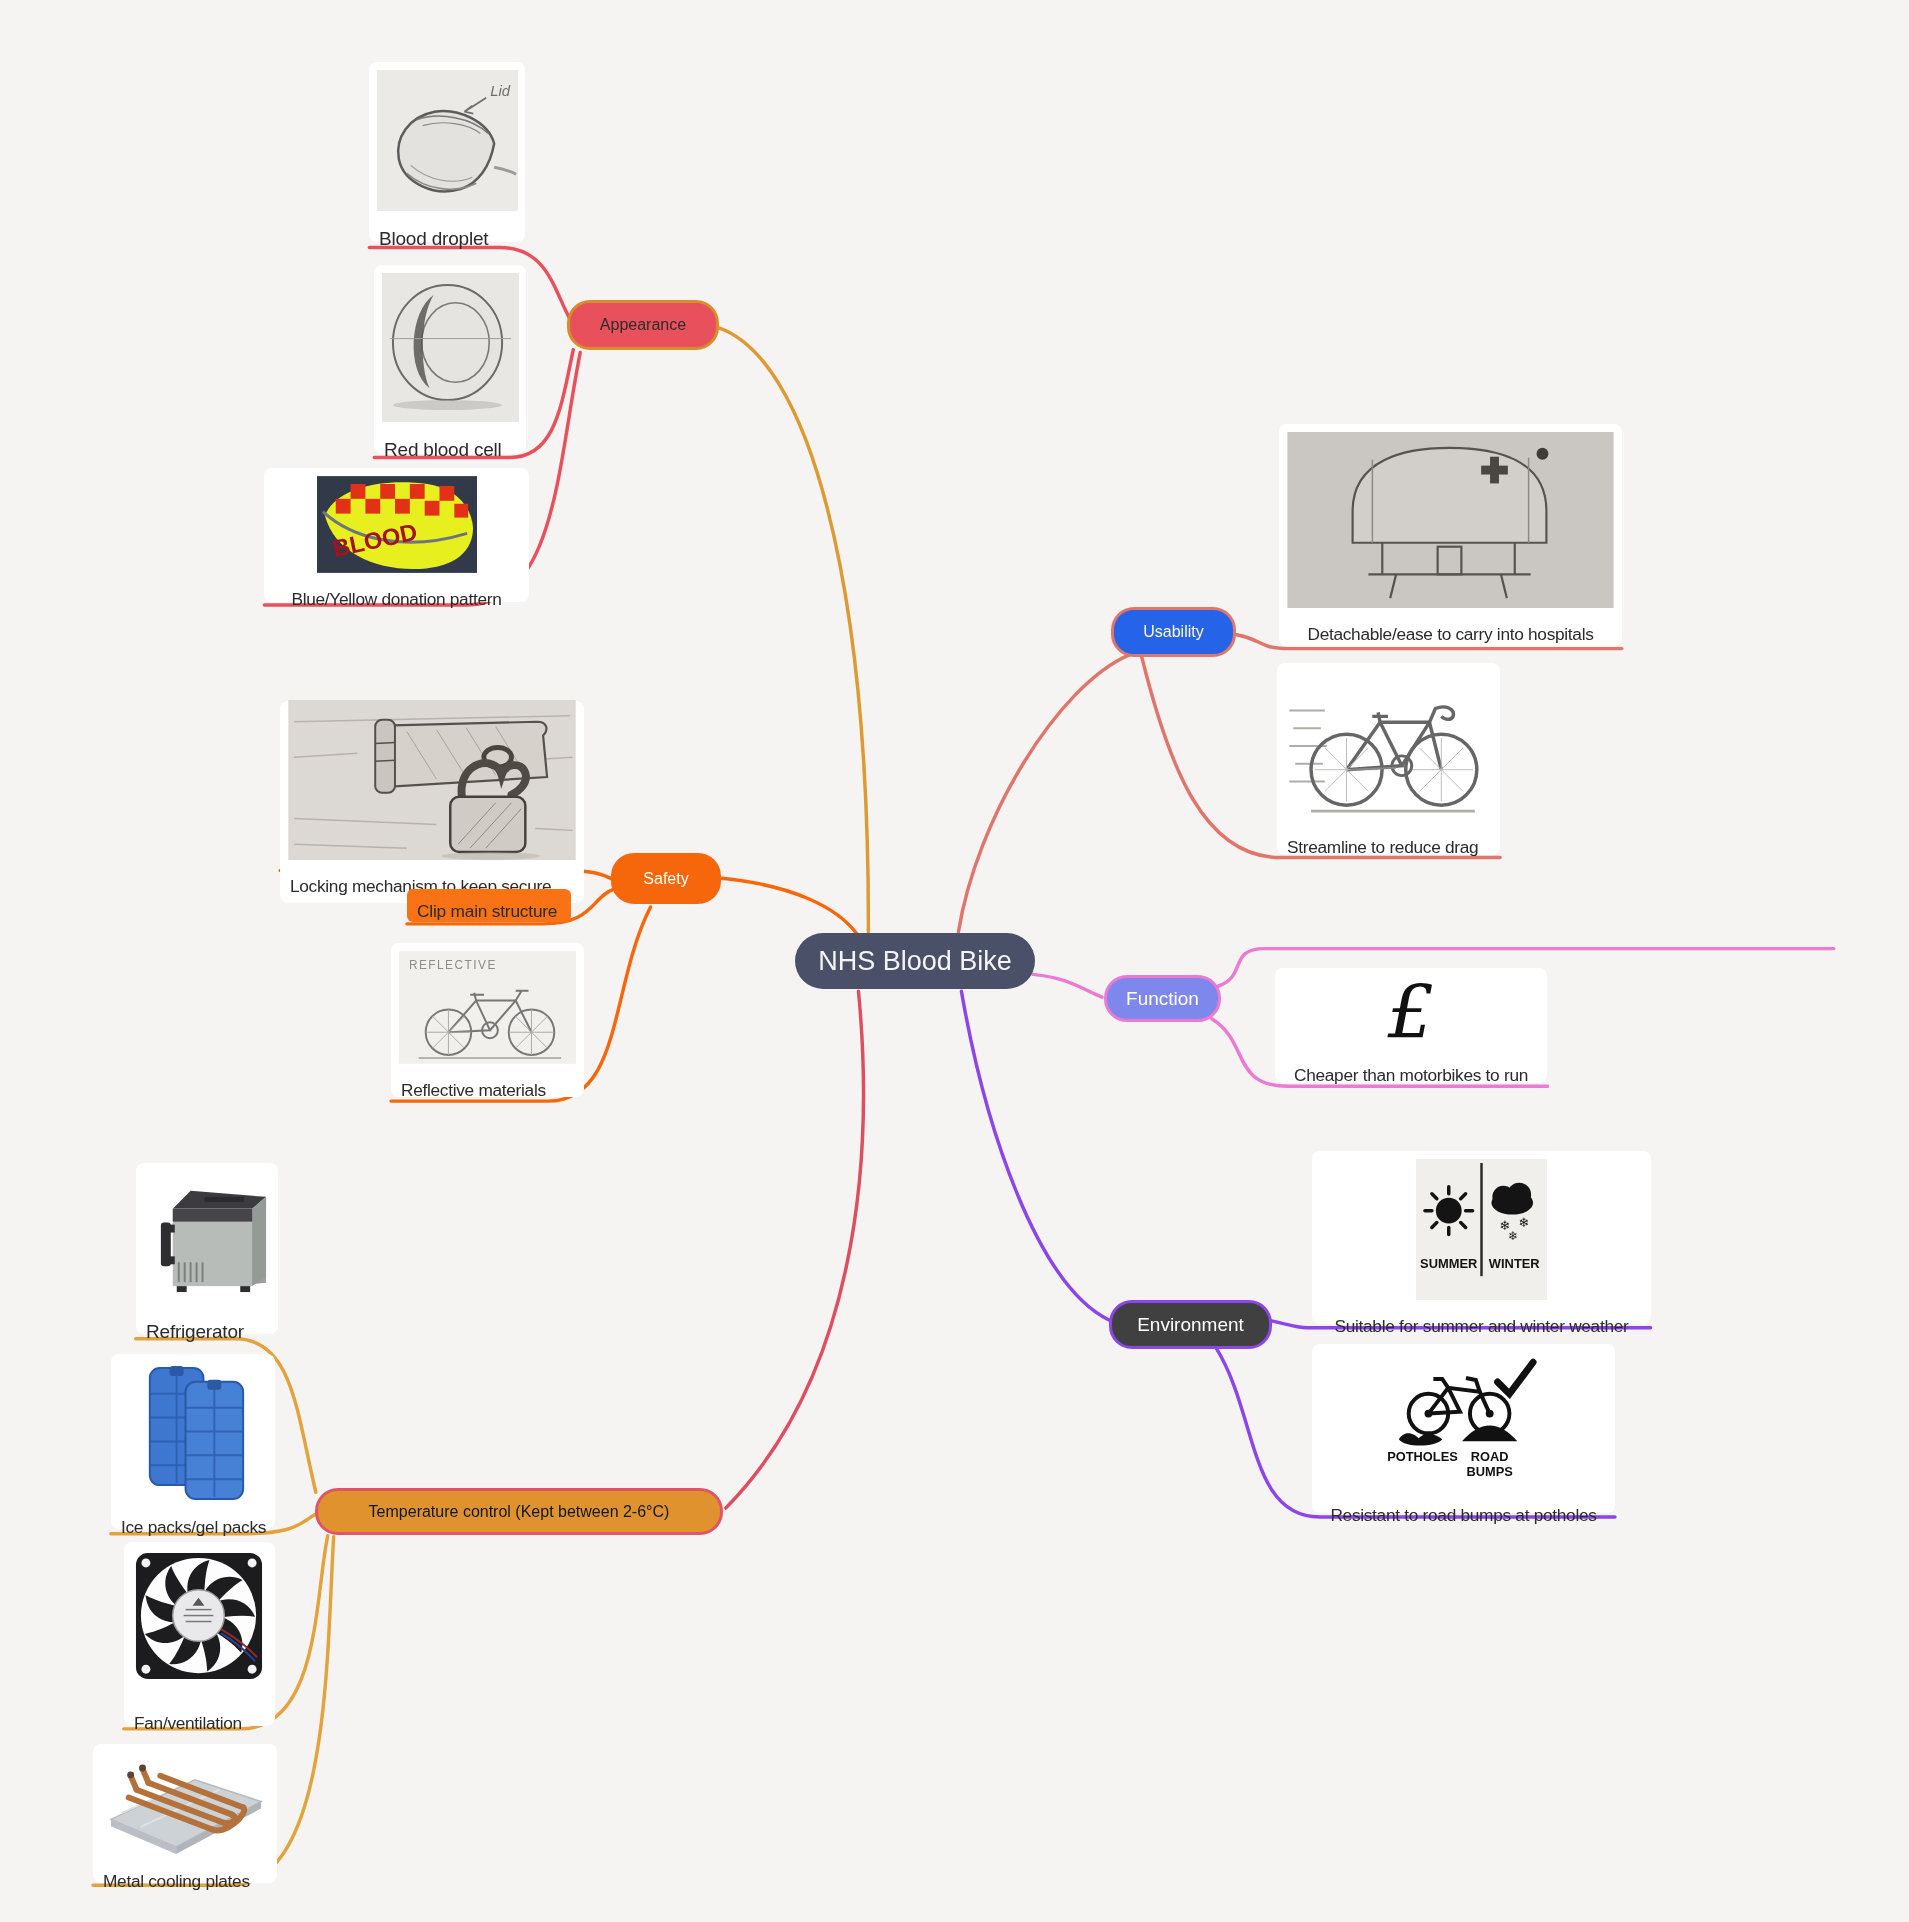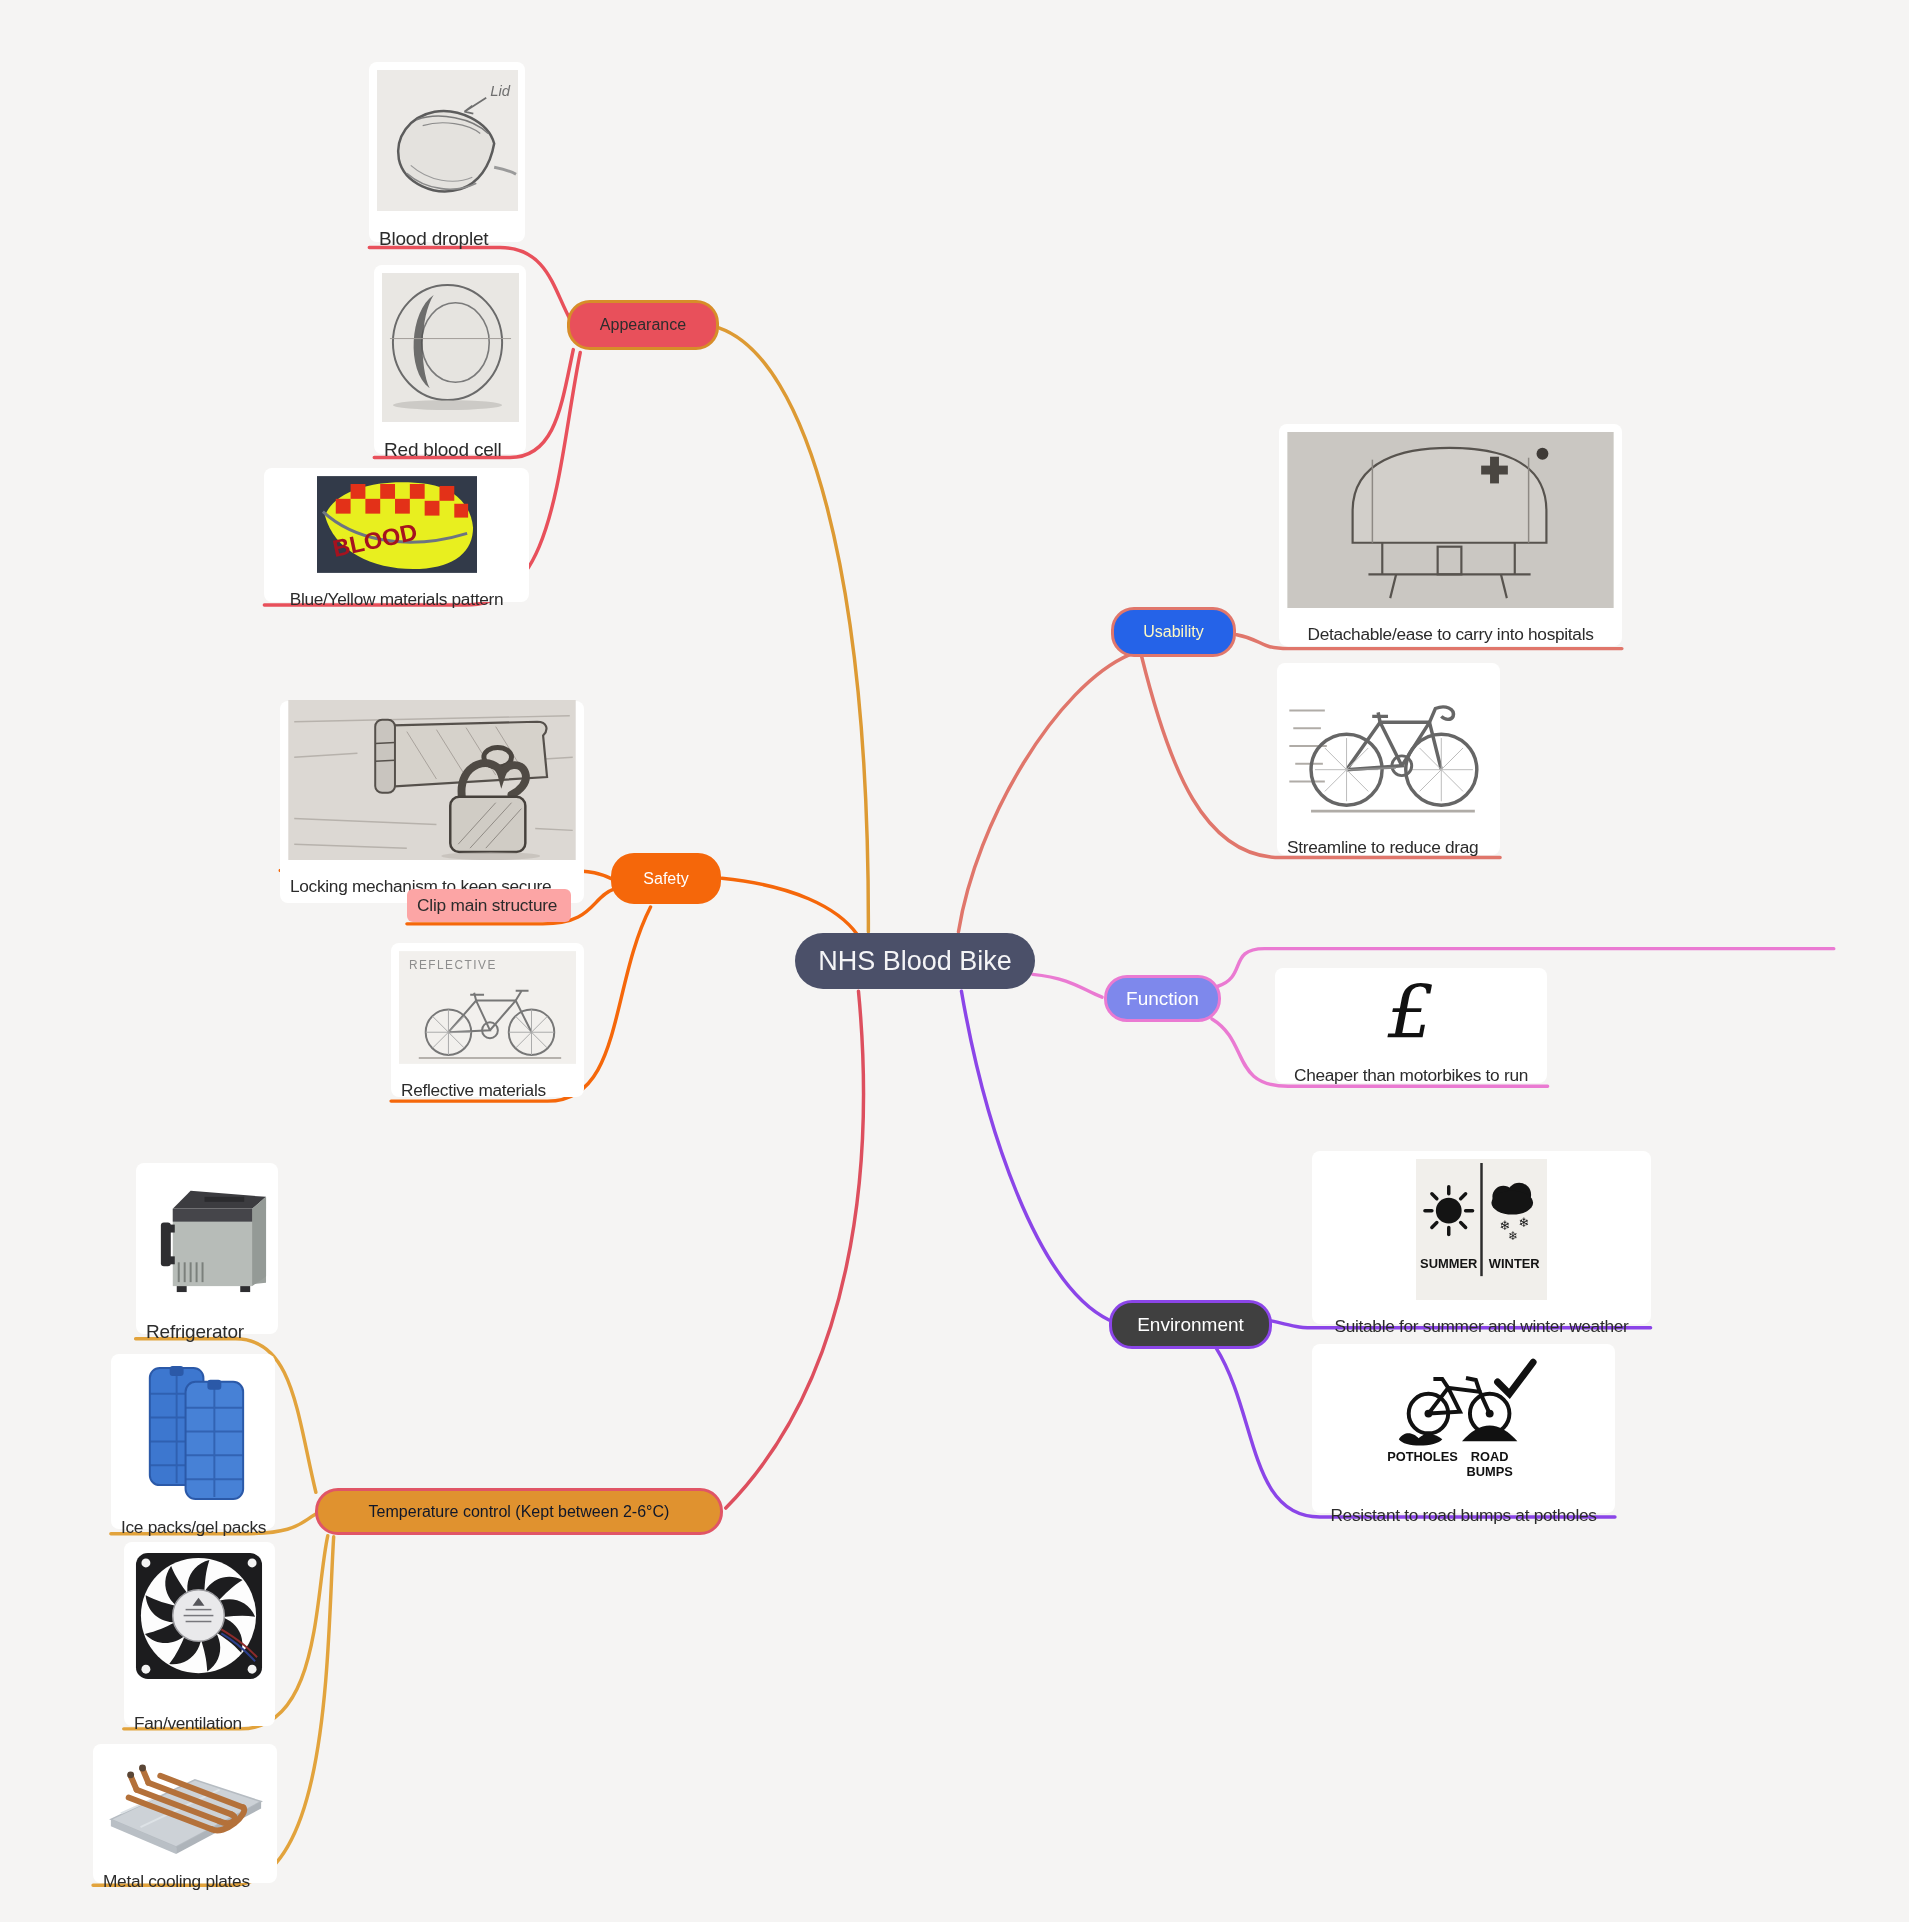--- a/index.html
+++ b/index.html
@@ -20,22 +20,22 @@
   .t-function{left:1104px;top:975px;width:117px;height:47px;background:#7e88ec;border:3px solid #ea7ad2;color:#ffffff;font-size:19px;}
   .t-environment{left:1109px;top:1300px;width:163px;height:49px;background:#404040;border:3px solid #8b45e8;color:#ffffff;font-size:19px;}
 
   .card{position:absolute;background:#ffffff;border-radius:8px;padding:8px 8px 5px;box-sizing:border-box;
         display:flex;flex-direction:column;align-items:center;z-index:2;}
   .card .img{flex:0 0 auto;line-height:0;}
   .label{font-size:19px;color:#2b2b2b;line-height:1.25;white-space:nowrap;align-self:flex-start;
          padding:16px 0 0 2px;letter-spacing:-0.2px;}
   .label-sm{font-size:17.3px;letter-spacing:-0.3px;}
   .label-center{align-self:center;padding-left:0;}
-  .textcard{position:absolute;background:#fca5a5;border-radius:6px;font-size:17.3px;color:#2b2b2b;
-            display:flex;align-items:center;padding:0 10px;white-space:nowrap;box-sizing:border-box;z-index:2;letter-spacing:-0.2px;}
+  .textcard{position:absolute;background:#f97316;border-radius:6px;font-size:17.3px;color:#2b2b2b;
+            display:flex;align-items:flex-end;padding:0 10px;white-space:nowrap;box-sizing:border-box;z-index:2;letter-spacing:-0.2px;}
   .pound{font-family:"DejaVu Serif",serif;font-style:italic;font-size:73px;line-height:73px;color:#111;
          align-self:center;}
 </style>
 </head>
 <body>
 
 <div class="stage">
 
   <svg class="links" width="1910" height="1923" viewBox="0 0 1929 1942">
     <path d="M 726,331 C 815,362 878,580 877,941" stroke="#dd9a33"></path>
@@ -135,21 +135,21 @@
           <rect x="19" y="23" width="15" height="15"></rect>
             <rect x="49" y="23" width="15" height="15"></rect>
           <rect x="79" y="23" width="15" height="15"></rect>
             <rect x="109" y="25" width="15" height="15"></rect>
           <rect x="139" y="28" width="14" height="14"></rect>
         </g>
         <path d="M6,36 C34,62 86,78 152,58" stroke="#6d7482" stroke-width="3" fill="none"></path>
         <text x="18" y="82" font-size="24" font-weight="bold" fill="#a5121f" transform="rotate(-12 18 82)">BLOOD</text>
       </svg>
     </div>
-    <div class="label label-sm label-center">Blue/Yellow materials pattern</div>
+    <div class="label label-sm label-center">Blue/Yellow donation pattern</div>
   </div>
 
   <div class="card" style="left:280px;top:701px;width:304px;height:202px;justify-content:flex-end;">
     <div class="img">
       <svg width="288" height="160" viewBox="0 0 291 162">
         <rect width="291" height="162" fill="#dcd8d3"></rect>
         <g stroke="#b7b2ac" stroke-width="1.5">
           <line x1="6" y1="22" x2="285" y2="16"></line>
             <line x1="6" y1="58" x2="70" y2="54"></line>
           <line x1="255" y1="60" x2="288" y2="58"></line>

